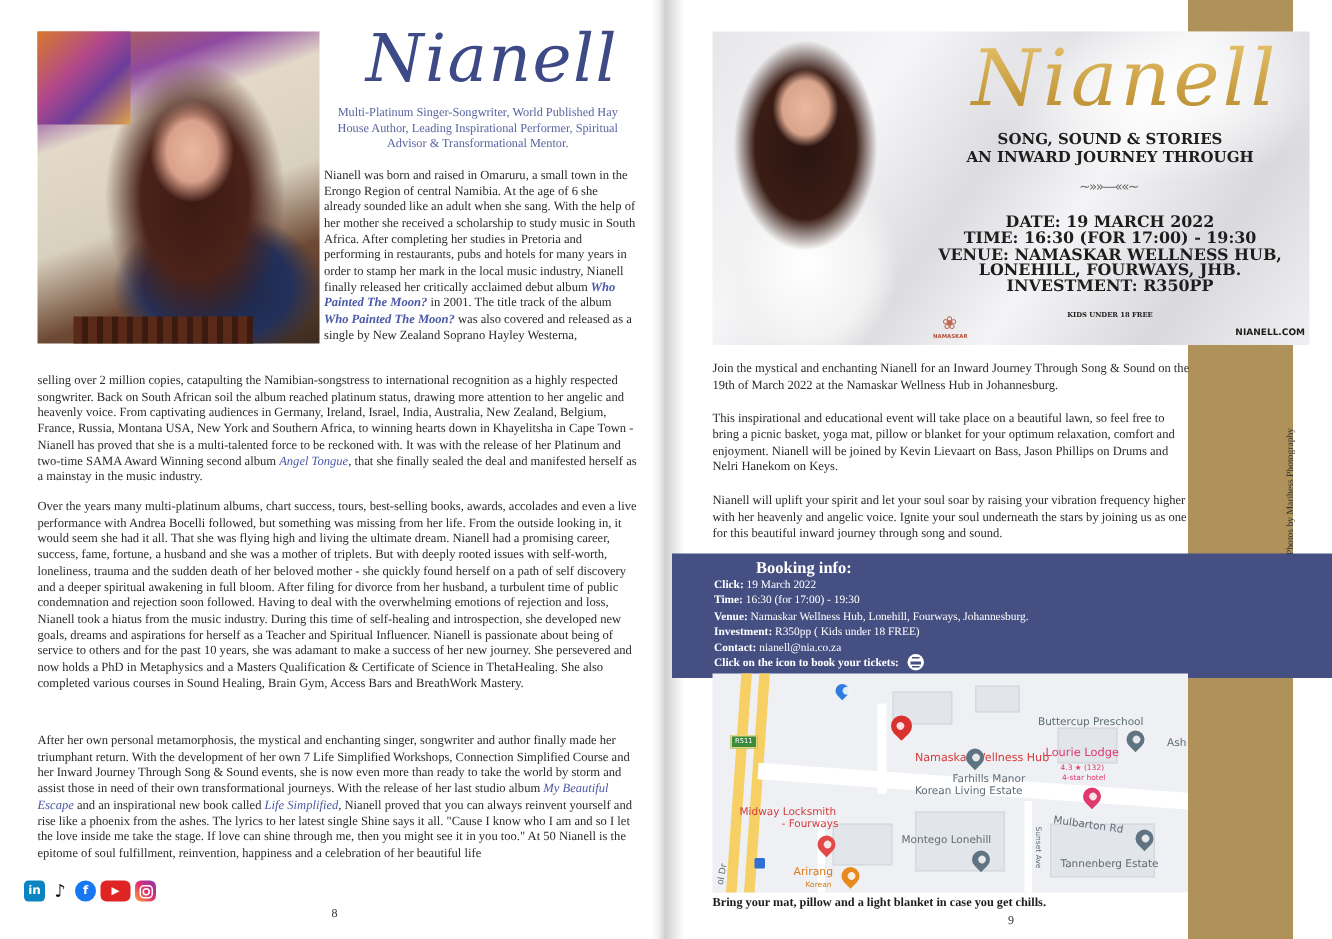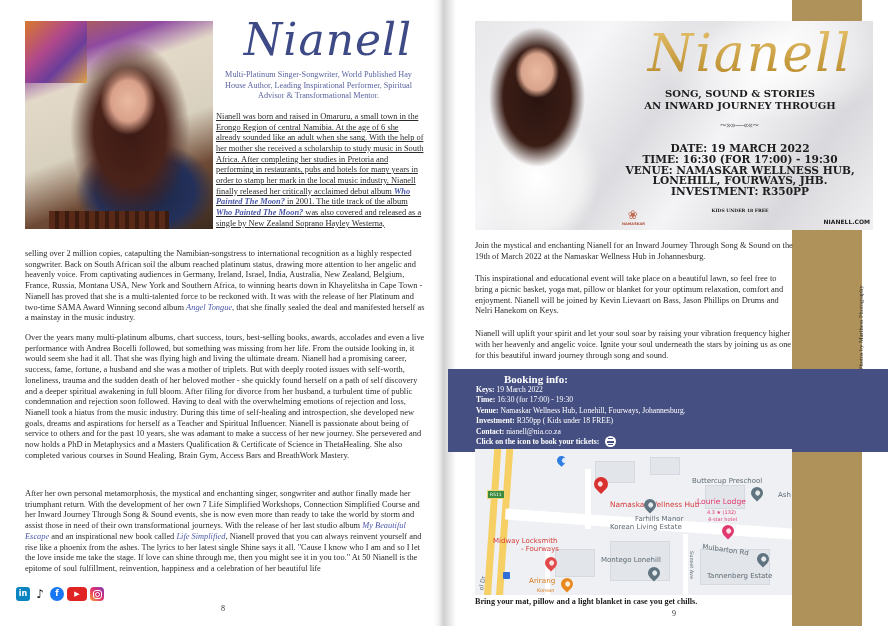--- a/index.html
+++ b/index.html
@@ -40,21 +40,21 @@
     position: absolute; left: 228px; top: 18px; width: 200px; text-align: center;
     font-family: "DejaVu Serif", serif; font-style: italic; font-size: 44px; letter-spacing: 1px;
     color: #3e4a86; line-height: 1;
   }
   .subtitle {
     position: absolute; left: 216px; top: 70px; width: 205px; text-align: center;
     font-size: 8.2px; line-height: 10.6px; color: #5b64a0;
   }
   .intro-col {
     position: absolute; left: 216px; top: 112px; width: 208px;
-    font-size: 8.4px; line-height: 10.65px; color: #2b2b2b; text-decoration: underline;
+    font-size: 8.4px; line-height: 10.65px; color: #2b2b2b;
   }
   .body-block {
     position: absolute; left: 25px; width: 400px;
     font-size: 8.4px; line-height: 10.7px; color: #2b2b2b; text-align: left;
   }
   .hl { color: #4b58a6; font-style: italic; font-weight: bold; }
   .hl-plain { color: #4b58a6; font-style: italic; }
 
   .social-row { position: absolute; left: 16px; top: 587px; display: flex; gap: 3px; }
   .soc { width: 14px; height: 14px; border-radius: 3px; display: flex; align-items: center; justify-content: center;
@@ -230,21 +230,21 @@
   </div>
 
   <div class="r-body" style="top:241px;">Join the mystical and enchanting Nianell for an Inward Journey Through Song &amp; Sound on the 19th of March 2022 at the Namaskar Wellness Hub in Johannesburg.</div>
   <div class="r-body" style="top:274px;">This inspirational and educational event will take place on a beautiful lawn, so feel free to bring a picnic basket, yoga mat, pillow or blanket for your optimum relaxation, comfort and enjoyment. Nianell will be joined by Kevin Lievaart on Bass, Jason Phillips on Drums and Nelri Hanekom on Keys.</div>
   <div class="r-body" style="top:329px;font-family:Liberation Serif, serif;">Nianell will uplift your spirit and let your soul soar by raising your vibration frequency higher with her heavenly and angelic voice. Ignite your soul underneath the stars by joining us as one for this beautiful inward journey through song and sound.</div>
 
   <div class="credit">Photos by Marihess Photography</div>
 
   <div class="booking">
     <div class="booking-title">Booking info:</div>
-    <div class="b-line"><b>Keys:</b><span> 19 March 2022</span></div>
+    <div class="b-line"><b>Click:</b><span> 19 March 2022</span></div>
     <div class="b-line"><b>Time:</b><span> 16:30 (for 17:00) - 19:30</span></div>
     <div class="b-line"><b>Venue:</b><span> Namaskar Wellness Hub, Lonehill, Fourways, Johannesburg.</span></div>
     <div class="b-line"><b>Investment:</b><span> R350pp ( Kids under 18 FREE)</span></div>
     <div class="b-line"><b>Contact:</b><span> nianell@nia.co.za</span></div>
     <div class="b-line"><b>Click on the icon to book your tickets:</b><span class="ticket-icon"></span></div>
   </div>
 
   <div class="map">
 
     <div class="road-yellow" style="left:14px; top:-10px; width:7px; height:170px; transform: rotate(4deg);"></div>

